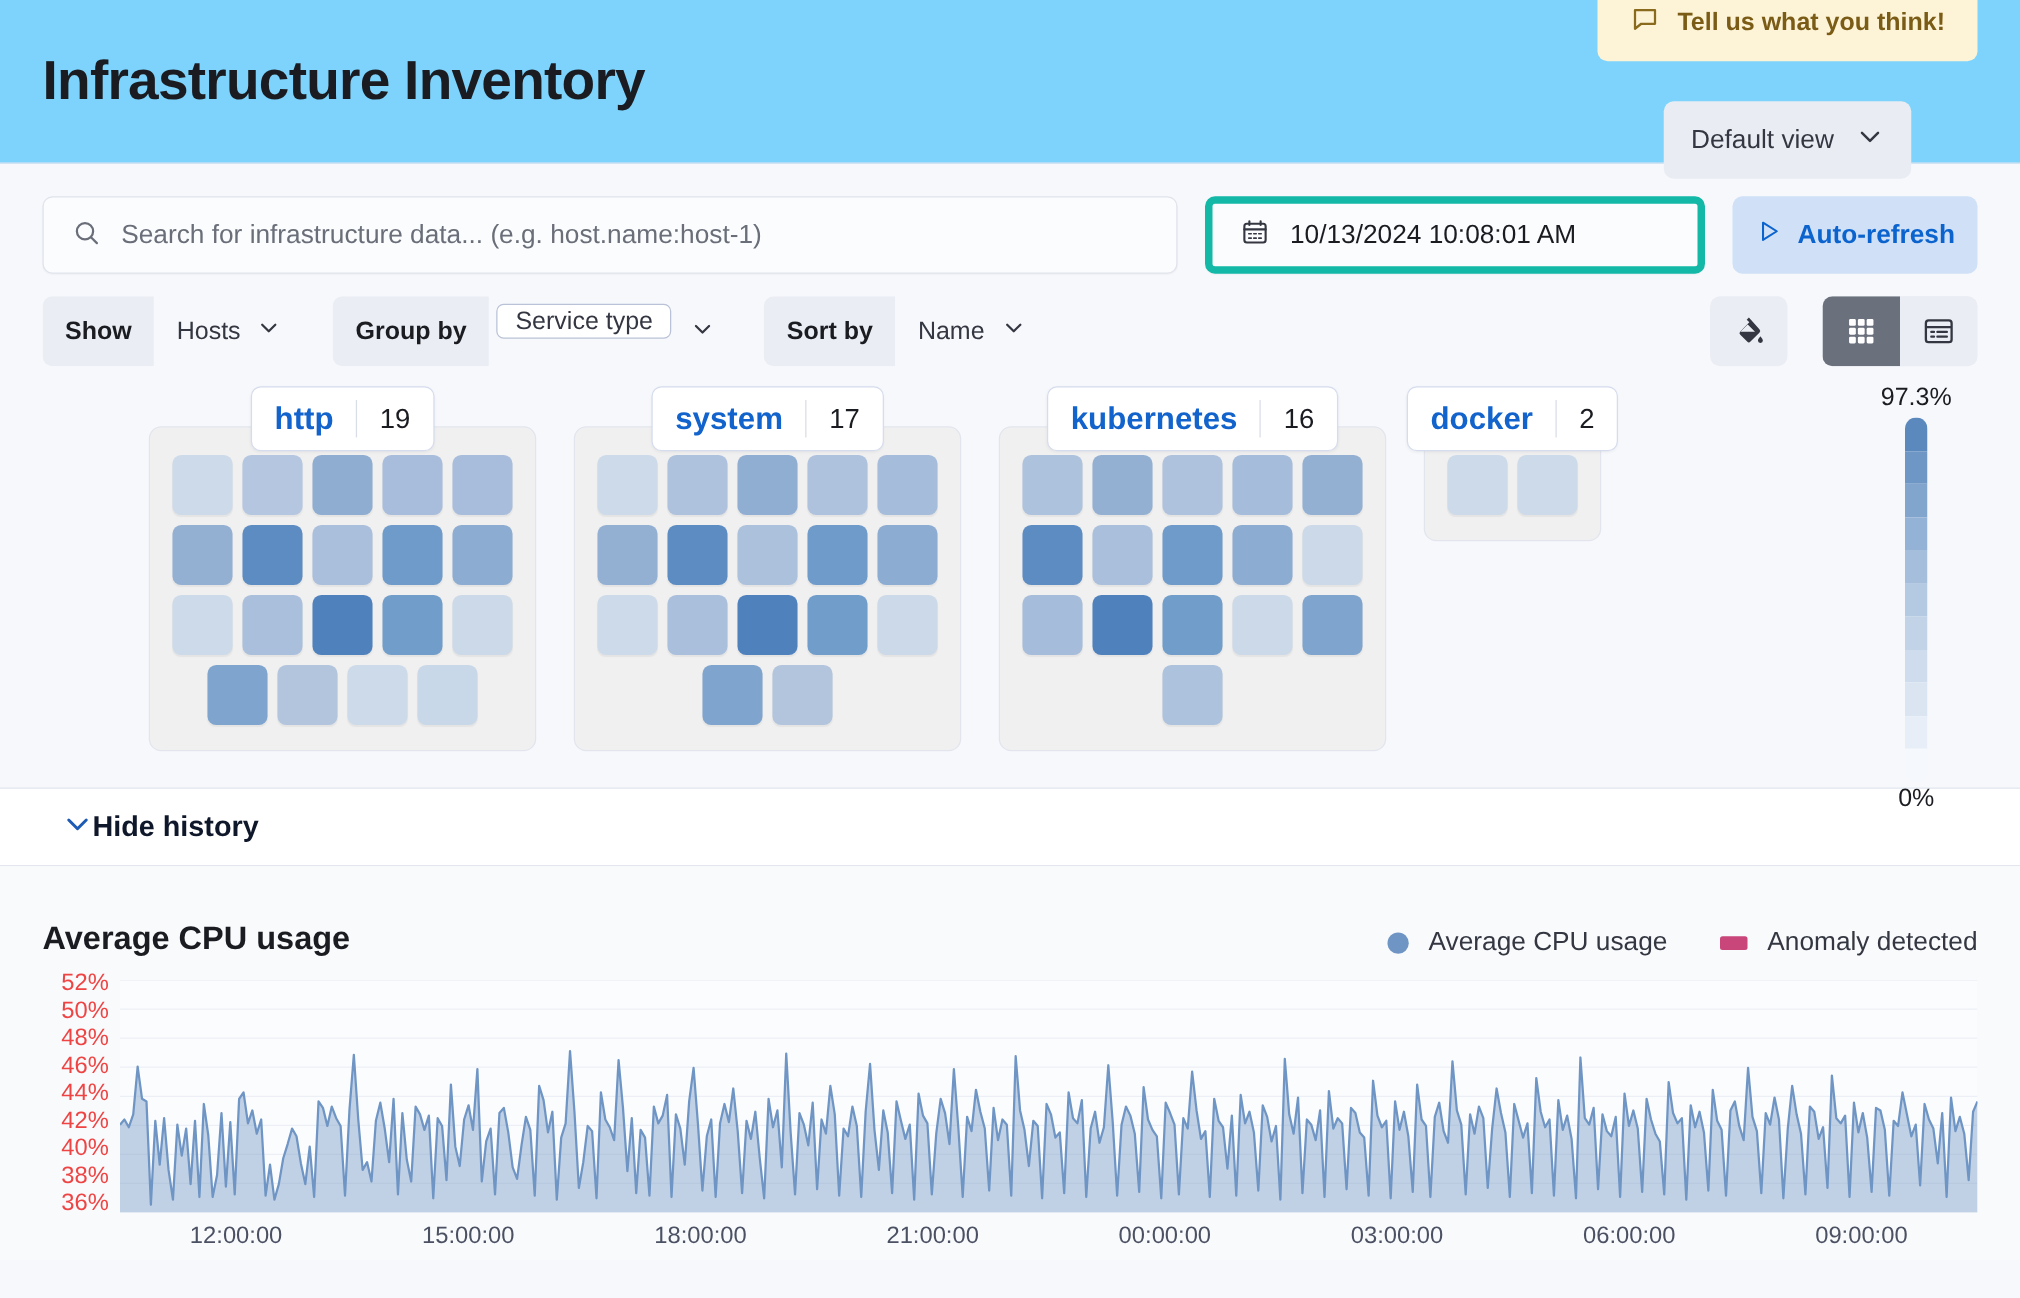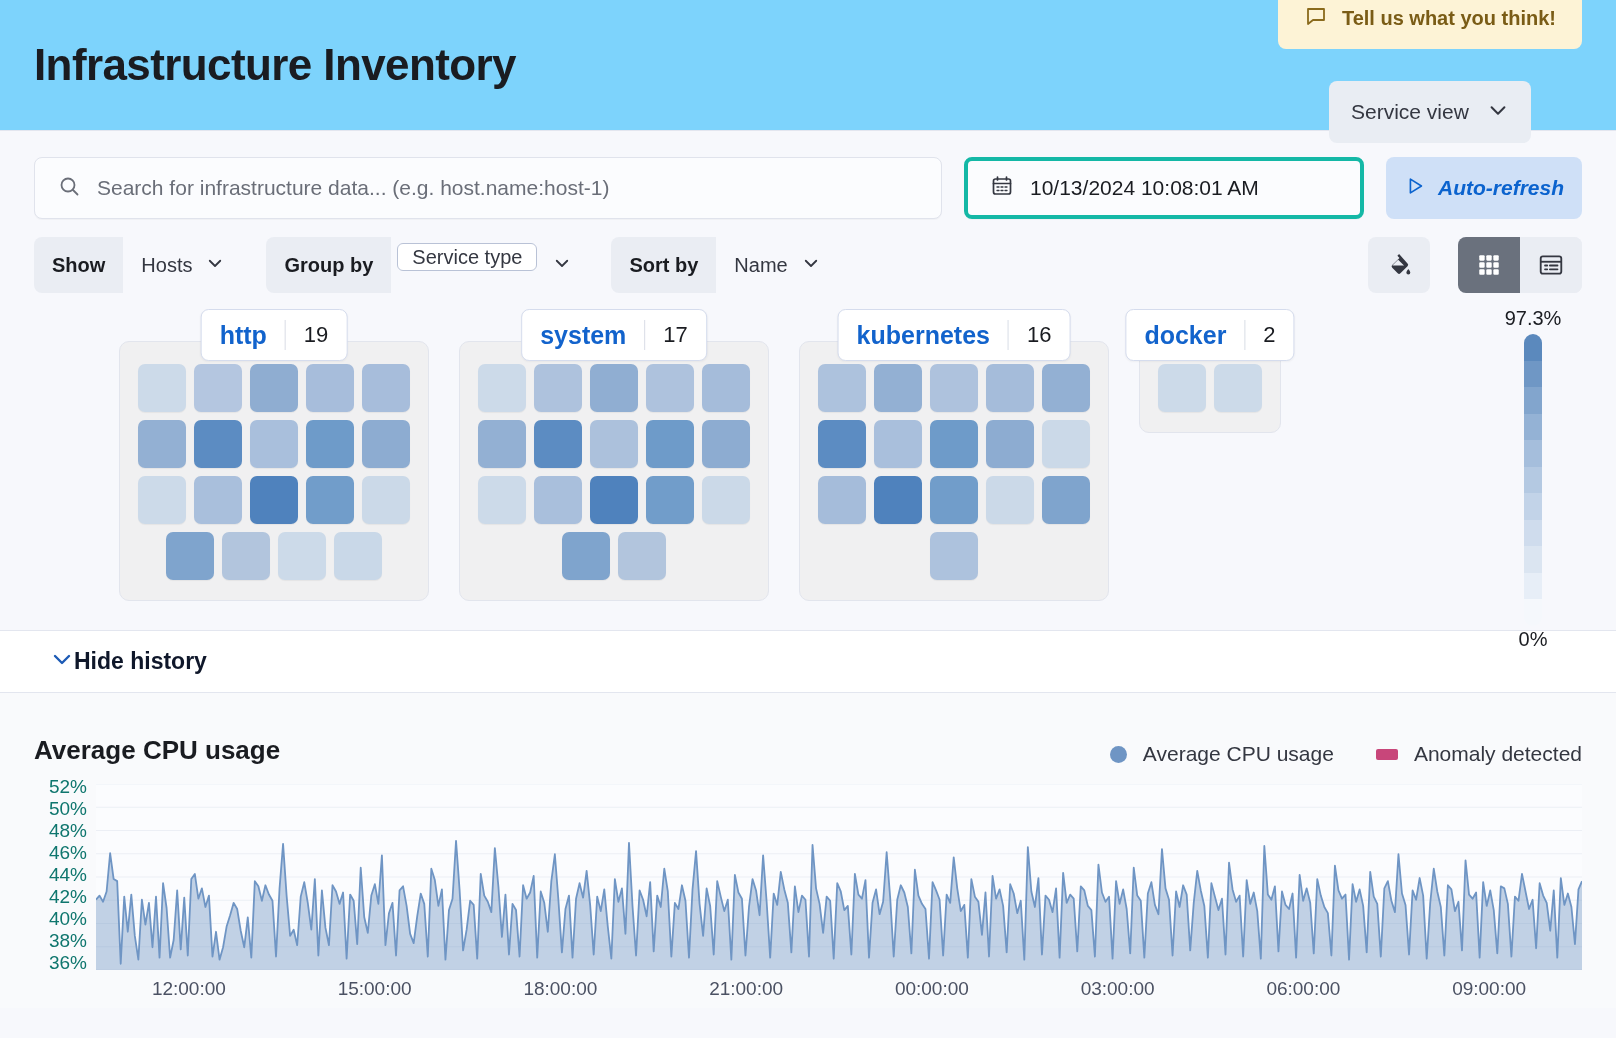--- a/index.html
+++ b/index.html
@@ -57,36 +57,35 @@
     border:1px solid #e0e3ec;
     border-radius:8px;
     display:flex; align-items:center;
     padding:0 22px; gap:16px;
     box-shadow:0 1px 1px rgba(0,0,0,.03);
   }
   .search-box .ph{ color:#6a6e78; font-size:21px; }
   .date-box{
     width:400px; height:62px;
     background:#fbfcfe;
-    border:4px solid #14b8a6;
+    border:6px solid #14b8a6;
     border-radius:8px;
     display:flex; align-items:center;
     padding:0 22px; gap:16px;
     box-shadow:0 1px 1px rgba(0,0,0,.03);
   }
   .date-box .val{ color:#1a1c21; font-size:21px; }
   .refresh-btn{
     height:62px; width:196px;
     background:#cfe0f7; color:#0b63ce;
     border:none; border-radius:8px;
     display:flex; align-items:center; justify-content:center; gap:12px;
     font-size:21px; font-weight:bold;
     font-family:"Liberation Sans", sans-serif;
     cursor:pointer;
-    font-style:italic;
   }
 
   
   .controls{
     display:flex; align-items:center;
     padding:18px 34px 0 34px;
     gap:0;
   }
   .ctl-group{
     display:flex; align-items:stretch;
@@ -208,21 +207,21 @@
   .chart-title{ font-size:26px; font-weight:bold; color:#1a1c21; flex:1; }
   .chart-legend{ display:flex; align-items:center; gap:42px; }
   .leg-item{ display:flex; align-items:center; gap:16px; font-size:21px; color:#343741; }
   .leg-dot{ width:17px; height:17px; border-radius:50%; background:#6f95c4; }
   .leg-rect{ width:22px; height:11px; border-radius:2px; background:#c8467a; }
   .chart-body{ display:flex; margin-top:18px; }
   .y-axis{
     width:62px; display:flex; flex-direction:column;
     justify-content:space-between;
     align-items:flex-end; padding-right:9px;
-    font-size:19px; color:#0f766e;
+    font-size:19px; color:#ef4444;
     height:186px; margin-top:-8px;
   }
   .plot{ position:relative; flex:1; height:186px; }
   .x-axis{
     display:flex; margin-left:62px; margin-top:8px;
     font-size:19px; color:#4b5163;
     position:relative; height:30px;
   }
   .x-axis span{ position:absolute; transform:translateX(-50%); }
 </style>
@@ -234,21 +233,21 @@
   <div class="header-actions">
     <button class="feedback-btn">
       <span class="bubble">
         <svg width="24" height="24" viewBox="0 0 24 24" fill="none" stroke="#8a6a1c" stroke-width="1.8">
           <path d="M4 5h16v11H9l-5 4z" stroke-linejoin="round"></path>
         </svg>
       </span>
       <span>Tell us what you think!</span>
     </button>
     <button class="view-btn">
-      <span>Service view</span>
+      <span>Default view</span>
       <span>
         <svg width="22" height="22" viewBox="0 0 24 24" fill="none" stroke="#343741" stroke-width="2.2">
           <path d="M5 9l7 7 7-7" stroke-linecap="round" stroke-linejoin="round"></path>
         </svg>
       </span>
     </button>
   </div>
 </div>
 
 <div class="query-bar">

